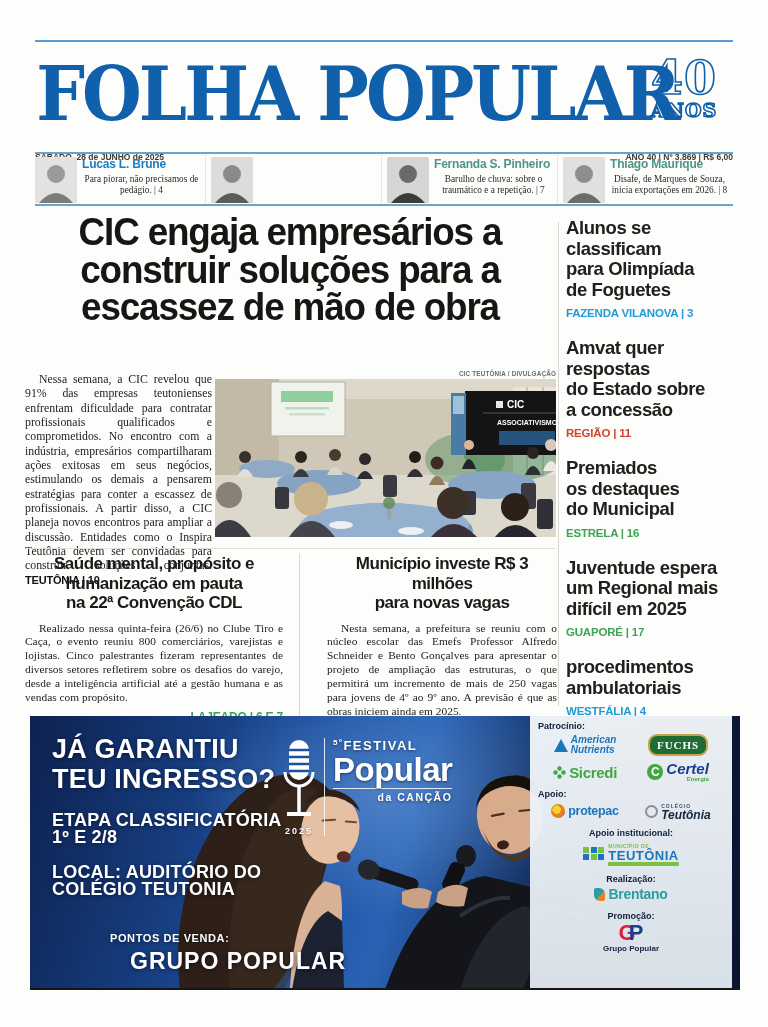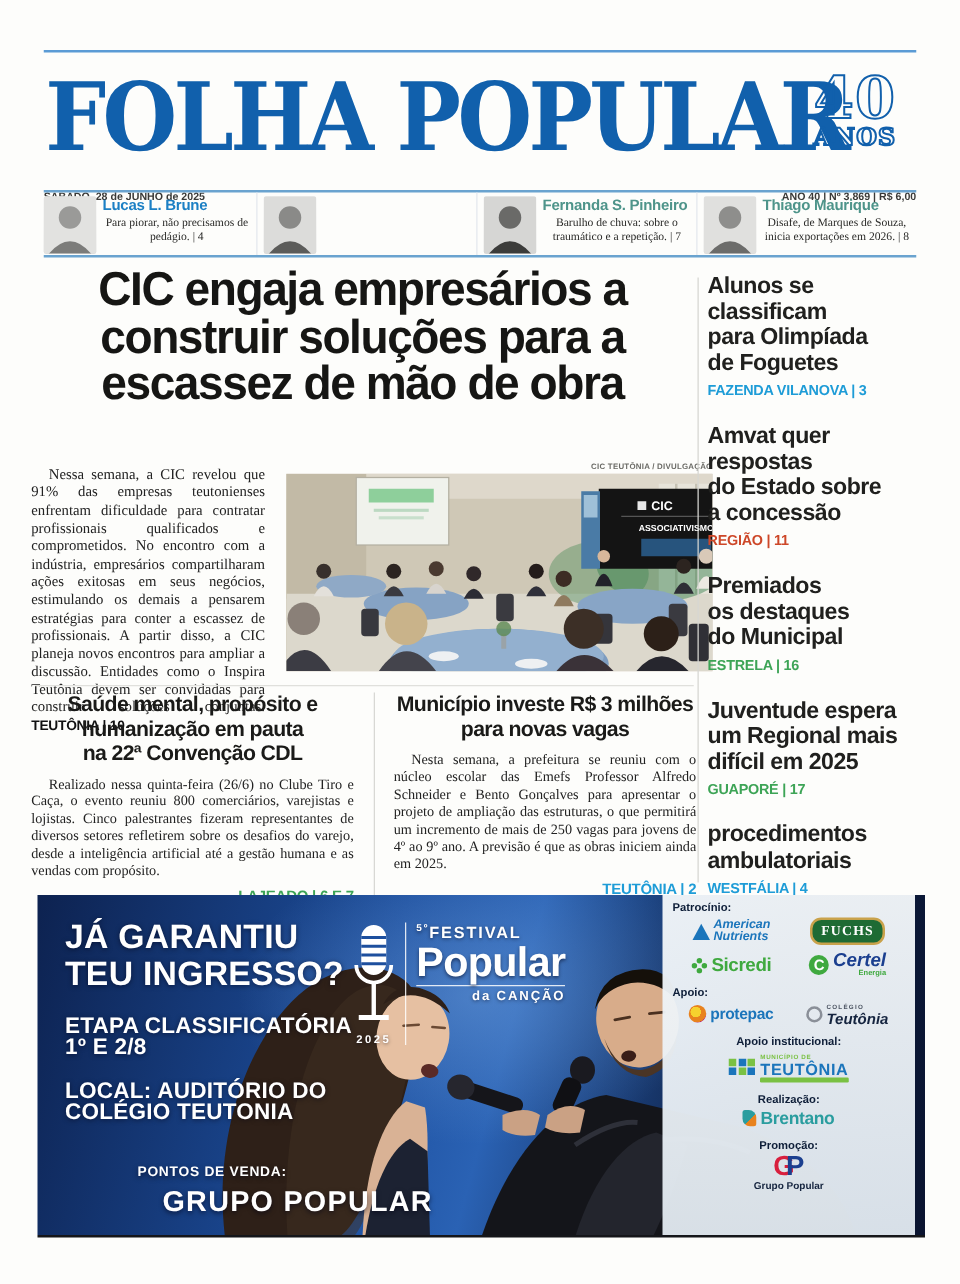--- a/index.html
+++ b/index.html
@@ -41,36 +41,36 @@
   .lead-headline { position:absolute; left:24px; top:214px; width:532px; text-align:center;
     font-weight:800; font-size:38px; line-height:37.5px; letter-spacing:-1.2px;
     transform:scaleX(0.97); transform-origin:center top; color:#161614; }
   .lead-headline span { display:block; }
   .lead-body { position:absolute; left:25px; top:372px; width:187px;
     font-family:"Liberation Serif", serif; font-size:11.8px; line-height:14.35px;
     text-align:justify; color:#222; }
   .lead-body p { text-indent:14px; }
   .lead-tag { font-family:"Liberation Sans", sans-serif; font-weight:bold; font-size:11px;
     letter-spacing:-0.2px; color:#111; }
-  .lead-photo { position:absolute; left:229px; top:370px; width:341px; }
+  .lead-photo { position:absolute; left:215px; top:370px; width:341px; }
   .photo-credit { font-size:6.3px; font-weight:bold; color:#6b6b66; text-align:right;
     letter-spacing:0.2px; margin-bottom:2px; }
   .photo-frame { width:341px; height:158px; overflow:hidden; background:#cfc8b8; }
   
   .v-divider { position:absolute; left:558px; top:222px; width:1px; height:484px; background:#d6d6d2; }
   .sidebar { position:absolute; left:566px; top:218px; width:182px;
     display:flex; flex-direction:column; gap:19px; }
   .sb-head { font-size:18.5px; font-weight:700; line-height:20.5px; letter-spacing:-0.4px; color:#20201e; }
   .sb-head span { display:block; }
   .sb-tag { margin-top:7px; font-size:11.5px; font-weight:bold; letter-spacing:-0.2px; }
   
   .h-divider { position:absolute; left:28px; top:548px; width:527px; height:1px; background:#e0e0dc; }
   .secondary { position:absolute; left:25px; top:554px; width:532px; display:flex; }
   .sec-article { width:258px; }
-  .sec-article + .sec-article { margin-left:16px; padding-left:15px; border-left:1px solid #d8d8d4; }
+  .sec-article + .sec-article { margin-left:16px; padding-left:27px; border-left:1px solid #d8d8d4; }
   .sec-head { text-align:center; font-weight:800; font-size:17px; line-height:19.5px;
     letter-spacing:-0.5px; color:#1a1a18; }
   .sec-head span { display:block; }
   .sec-body { margin-top:9px; font-family:"Liberation Serif", serif; font-size:11.4px;
     line-height:13.9px; text-align:justify; color:#222; }
   .sec-body p { text-indent:14px; }
   .sec-tag { margin-top:5px; text-align:right; font-size:12px; font-weight:bold; letter-spacing:-0.2px; }
   
   .ad { position:absolute; left:30px; top:716px; width:710px; height:274px; overflow:hidden;
     background:linear-gradient(105deg,#0d2250 0%, #1d4f9e 38%, #2a62b4 52%, #0c1c3e 78%, #0a1430 100%);

